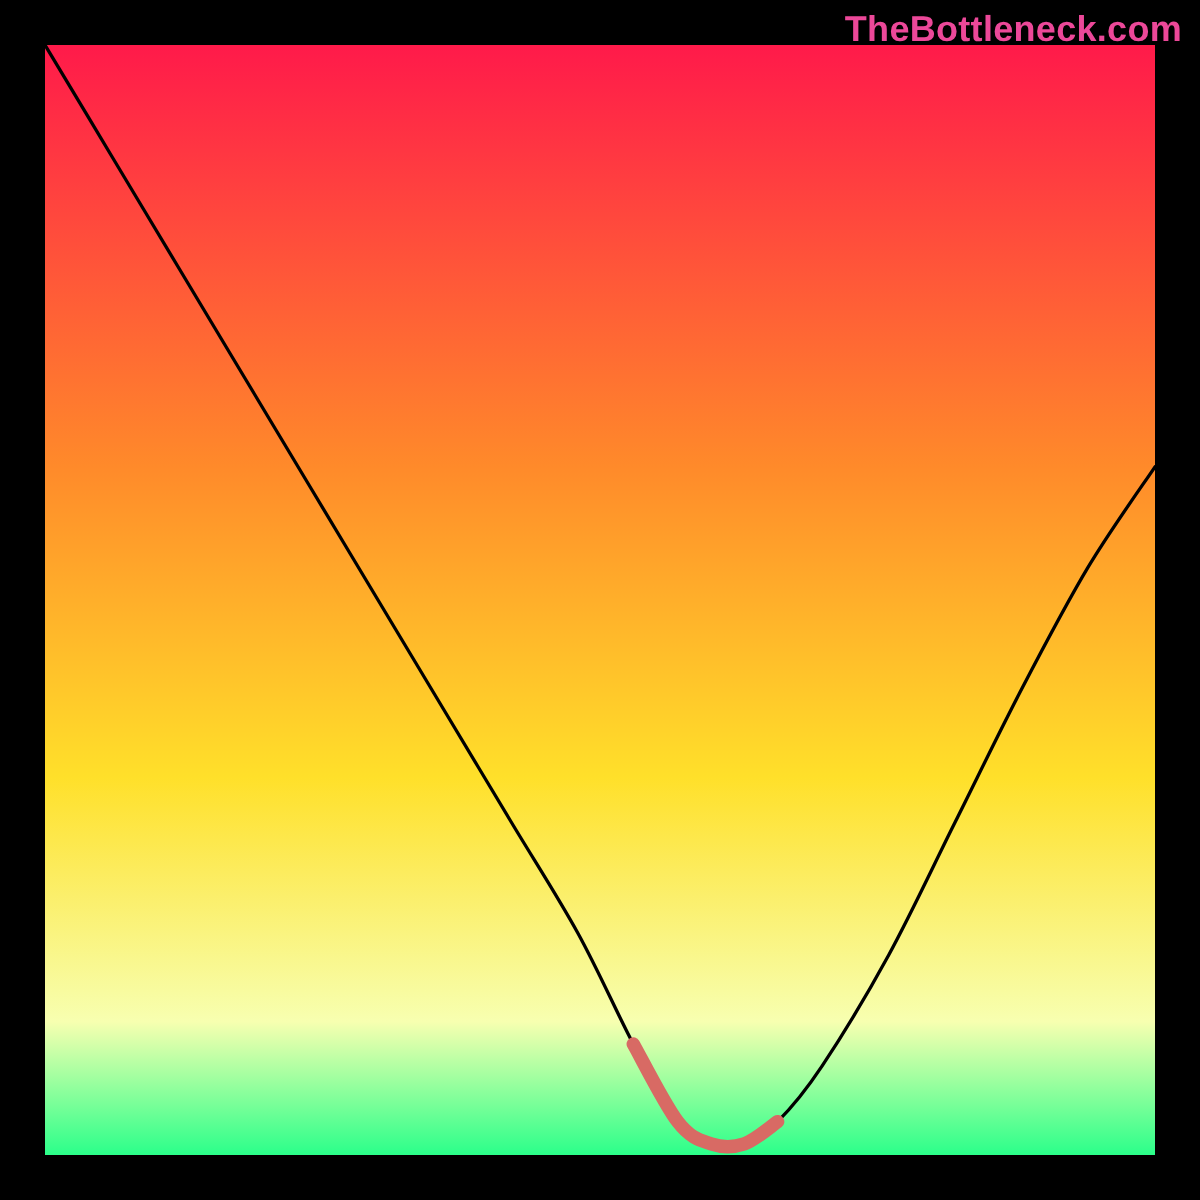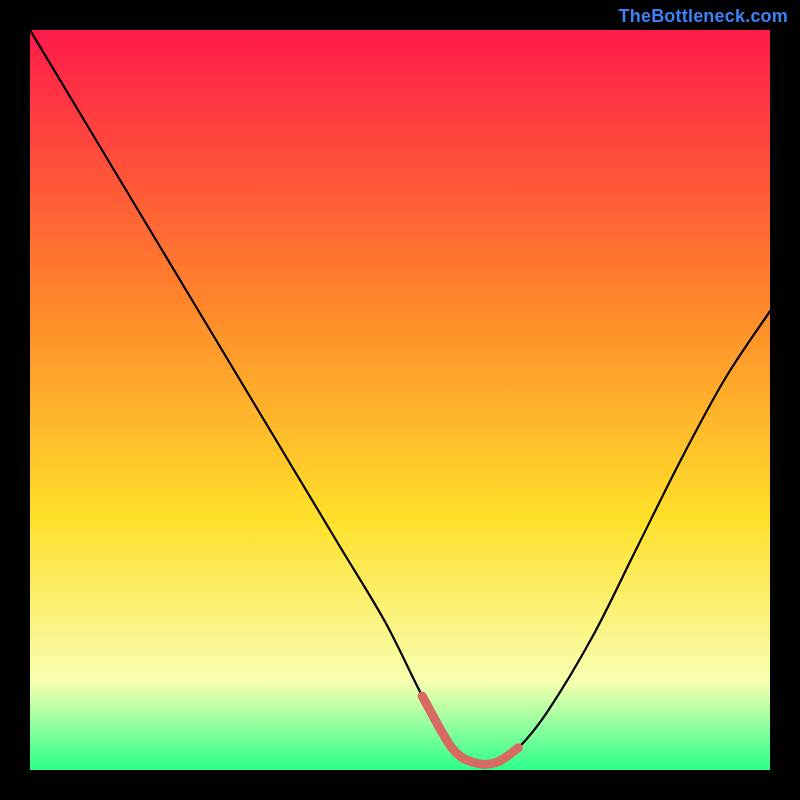--- a/index.html
+++ b/index.html
@@ -15,23 +15,23 @@
     left: 30px;
     top: 30px;
     width: 740px;
     height: 740px;
   }
   .watermark {
     position: absolute;
     top: 6px;
     right: 12px;
     font-family: Arial, Helvetica, sans-serif;
-    font-size: 18px;
+    font-size: 24px;
     font-weight: 600;
-    color: #3b82f6;
+    color: #ec4899;
     letter-spacing: 0.2px;
   }
 </style>
 </head>
 <body>
 
 <div class="frame">
   <svg class="plot" viewBox="0 0 740 740" preserveAspectRatio="none">
     <defs>
       <linearGradient id="bg-grad" x1="0" y1="0" x2="0" y2="1">

